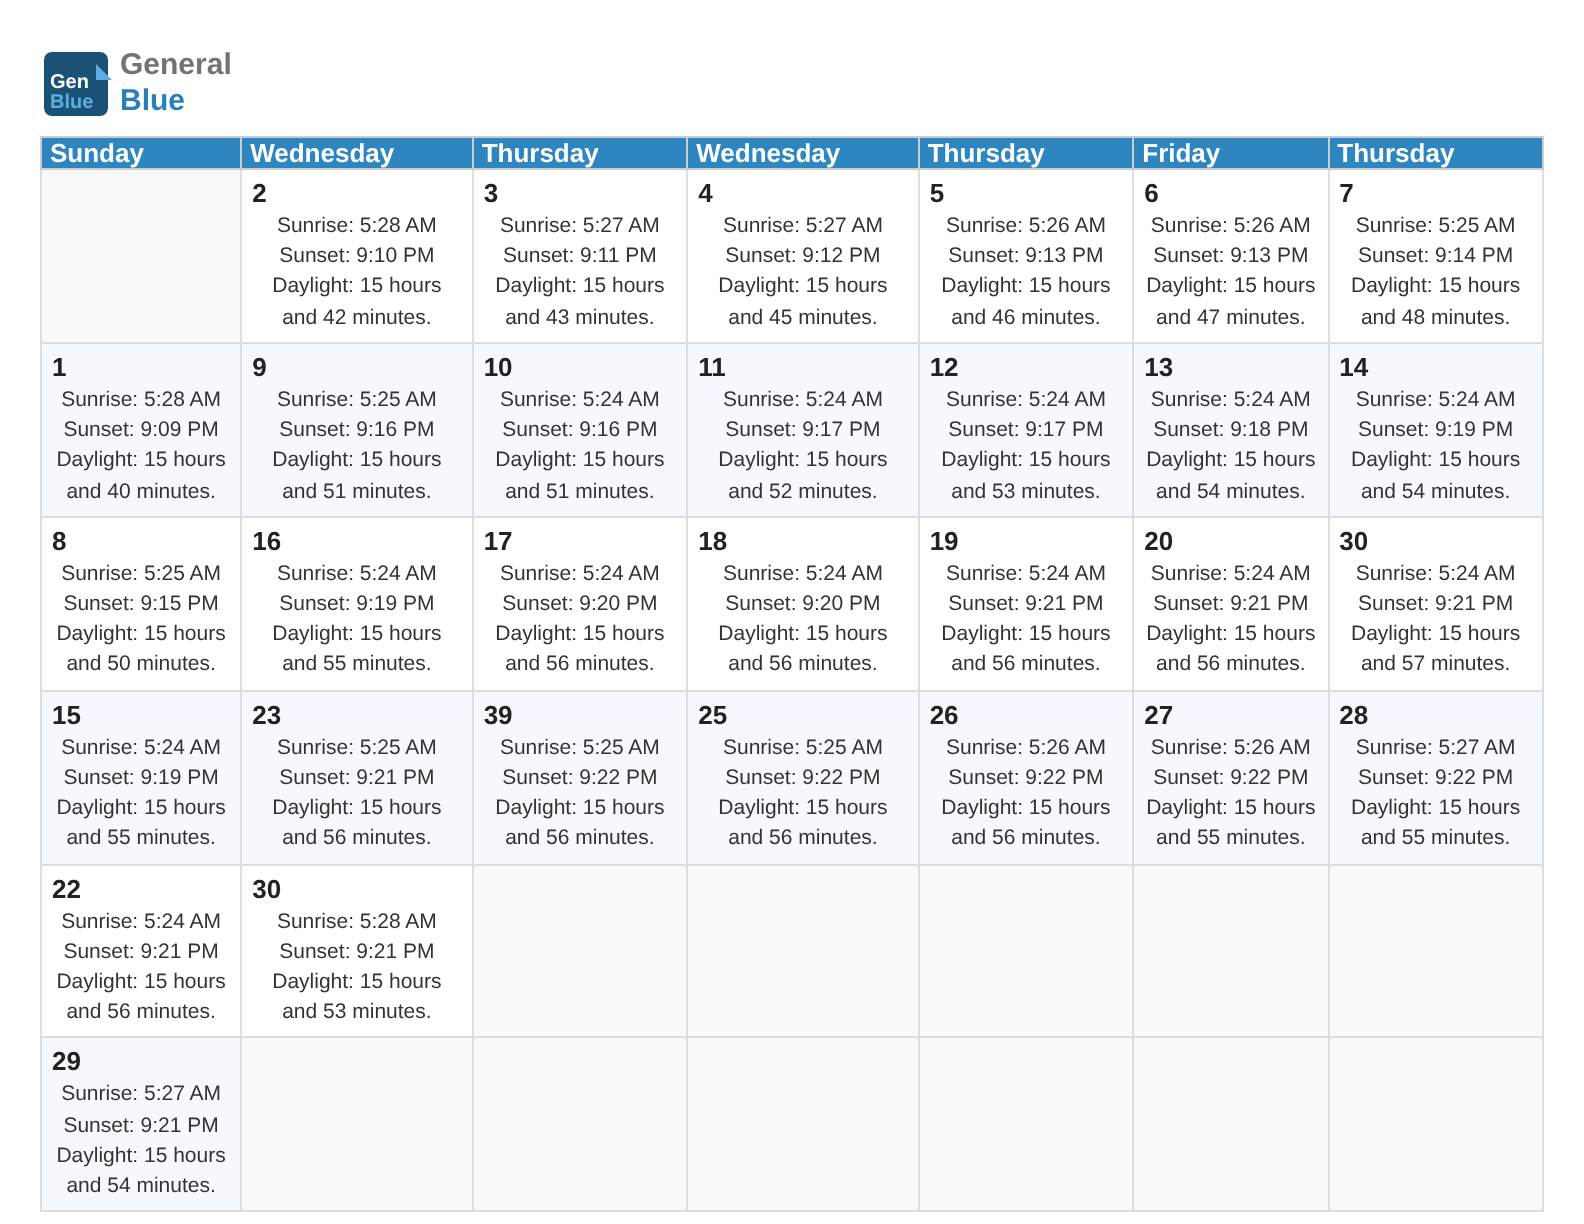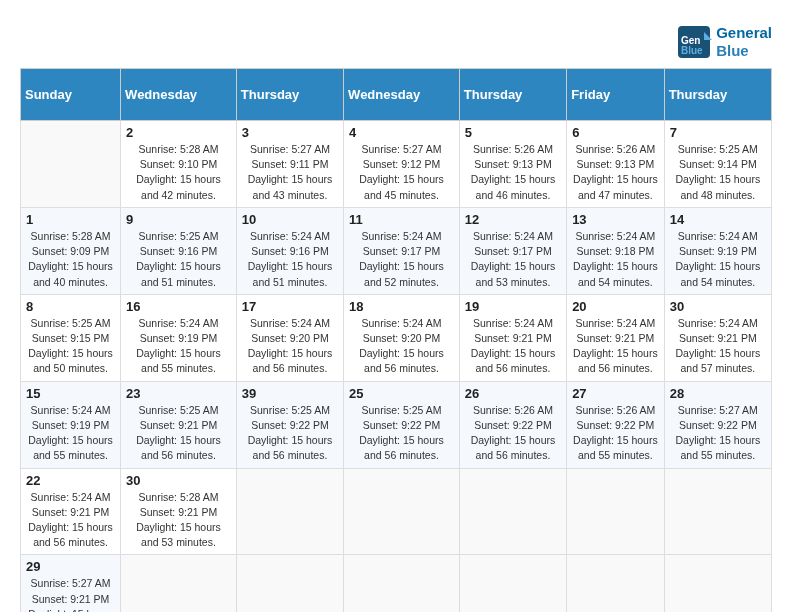--- a/index.html
+++ b/index.html
@@ -11,21 +11,21 @@
       padding: 20px;
     }
     .calendar-table {
       width: 100%;
       border-collapse: collapse;
       font-size: 11px;
     }
     .calendar-table th {
       background-color: #2e86c1;
       color: white;
-      padding: 18px 4px;
+      padding: 0 4px;
       text-align: left;
       font-size: 13px;
       font-weight: bold;
       border: 1px solid #ccc;
     }
     .calendar-table td {
       border: 1px solid #ddd;
       padding: 4px 5px;
       vertical-align: top;
       min-height: 70px;
@@ -53,31 +53,31 @@
     }
     .empty-cell {
       background: #f9f9f9 !important;
     }
   </style>
 </head>
 <body>
 
 <div style="position:relative;">
 
-  <div style="display:flex; justify-content:flex-end; align-items:flex-start; margin-bottom:8px;">
+  <div style="display:flex; justify-content:flex-start; align-items:flex-start; margin-bottom:8px;">
 
     <div style="display:flex; align-items:center; padding-top:4px;">
       <svg width="36" height="36" viewBox="0 0 36 36">
         <rect x="2" y="2" width="32" height="32" rx="4" fill="#1a5276"></rect>
         <text x="5" y="20" font-size="10" font-weight="bold" fill="white" font-family="Arial">Gen</text>
         <text x="5" y="30" font-size="10" font-weight="bold" fill="#5dade2" font-family="Arial">Blue</text>
         <polygon points="28,8 36,16 28,16" fill="#5dade2"></polygon>
       </svg>
       <div style="margin-left:4px; line-height:1.2;">
-        <div style="font-size:15px; font-weight:bold; color:#0369a1;">General</div>
+        <div style="font-size:15px; font-weight:bold; color:#737373;">General</div>
         <div style="font-size:15px; font-weight:bold; color:#2980b9;">Blue</div>
       </div>
     </div>
 
     <div style="text-align:right;">
       <div style="font-size:34px; font-weight:bold; color:#222;"></div>
       <div style="font-size:14px; color:#333; margin-top:2px;"></div>
     </div>
   </div>
 

